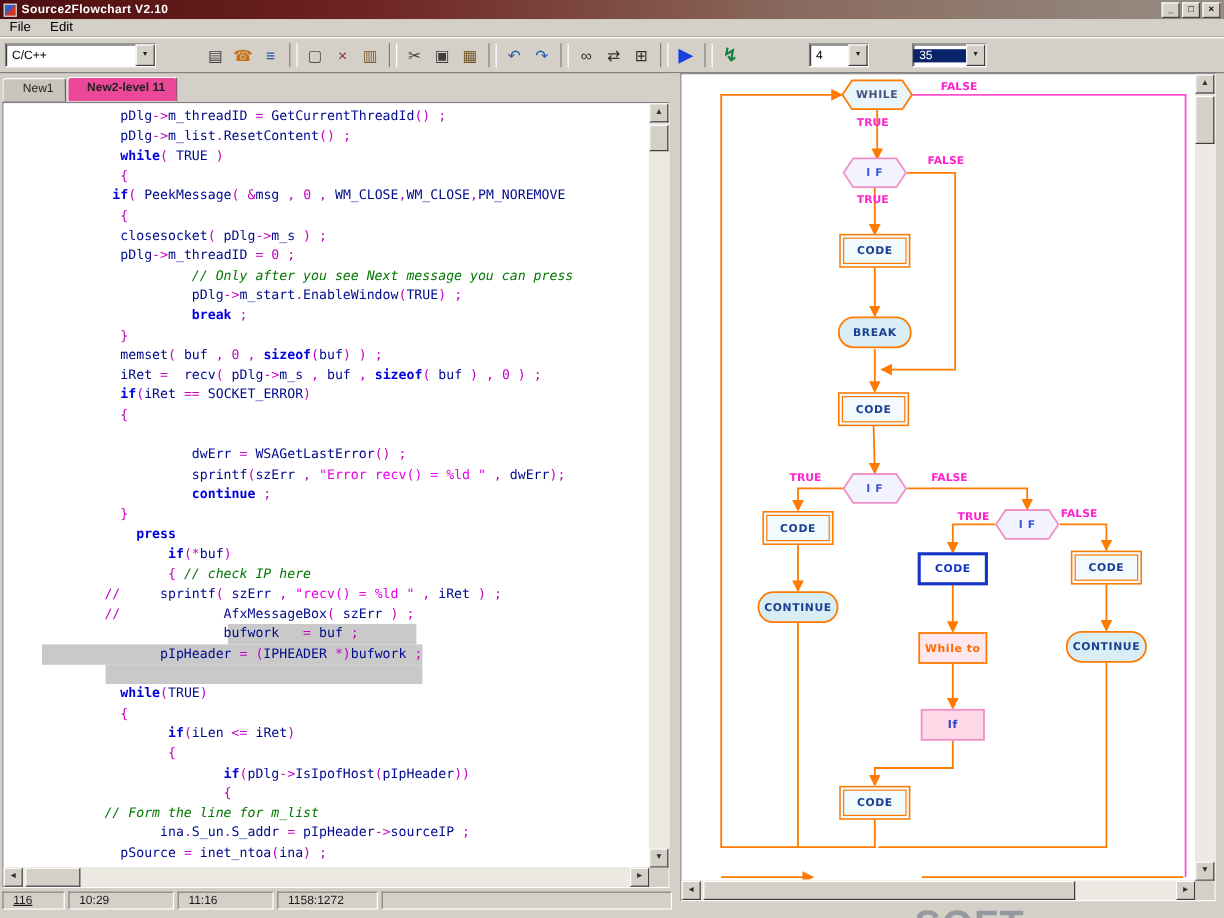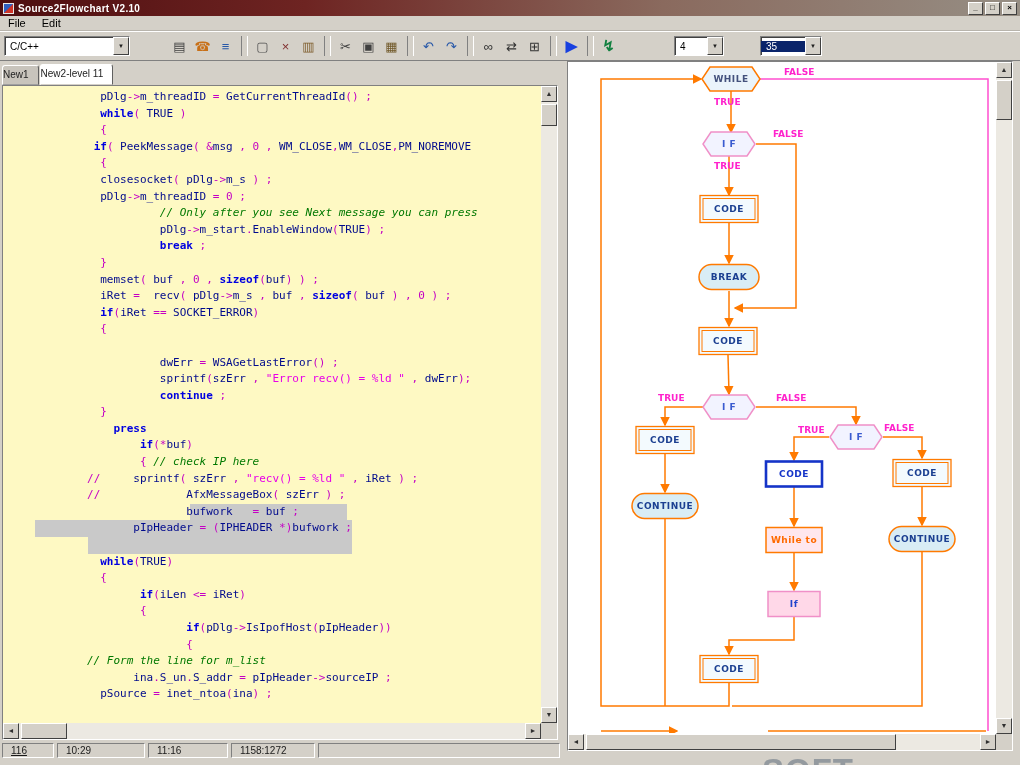--- a/index.html
+++ b/index.html
@@ -38,28 +38,28 @@
   .combo.level { width:50px; margin-left:30px; }
   .combo.size { width:62px; margin-left:12px; }
   .tb-icons { display:flex; align-items:center; margin-left:14px; }
   .tb-btn { width:23px; height:22px; display:inline-flex; align-items:center; justify-content:center;
     font-size:13px; border:1px solid transparent; }
   .tb-btn.big { font-size:15px; font-weight:bold; }
   .tb-sep { width:7px; height:20px; border-left:1px solid #808080; border-right:1px solid #fff; margin:0 3px 0 4px; }
 
   
   .tab-bar { position:absolute; left:2px; top:63px; height:22px; display:flex; align-items:flex-end; z-index:3; }
-  .tab { font-size:10px; padding:3px 9px 4px 0; background:#c8c4bc; color:#222;
+  .tab { font-size:10px; padding:3px 9px 4px 16px; background:#c8c4bc; color:#222;
     border:1px solid; border-color:#fff #606060 #a0a0a0 #fff; border-radius:3px 3px 0 0; margin-right:1px; }
-  .tab.active { background:#ffffff; border-bottom-color:#d4d0c8; padding-bottom:5px; font-weight:normal; }
+  .tab.active { background:#ec4899; border-bottom-color:#d4d0c8; padding-bottom:5px; font-weight:bold; }
 
   
   .editor-frame { position:absolute; left:2px; top:85px; width:556px; height:655px;
     border:1px solid; border-color:#808080 #fff #fff #808080; background:#d4d0c8; }
-  .code-view { position:absolute; left:0; top:0; width:538px; height:637px; background:#fef9c3; overflow:hidden;text-decoration:underline; }
+  .code-view { position:absolute; left:0; top:0; width:538px; height:637px; background:#ffffff; overflow:hidden;text-decoration:underline; }
   .code-area { position:absolute; left:0; top:3px; width:100%; }
   .code-line { position:relative; height:16.6px; line-height:16.6px; white-space:pre;
     font-family:"DejaVu Sans Mono", monospace; font-size:11px; color:var(--tk-base,#000a8c); padding-left:84px; }
   .sel-block { position:absolute; top:0; height:100%; background:var(--tk-sel,#c9c9c9); }
   .code-text { position:relative; }
   .tk-k { color:var(--tk-k,#0000e0); font-weight:bold; }
   .tk-c { color:var(--tk-c,#007800); font-style:italic; }
   .tk-s { color:var(--tk-s,#e800e8); }
   .tk-o { color:var(--tk-o,#c400c4); }
 
@@ -158,20 +158,21 @@
 
   <div class="tab-bar">
       <span class="tab">New1</span>
       <span class="tab active">New2-level 11</span>
     </div>
 
   <div class="editor-frame">
     <div class="code-view">
       <div class="code-area">
           <div class="code-line"><span class="code-text">  pDlg<span class="tk-o">-</span><span class="tk-o">&gt;</span>m_threadID <span class="tk-o">=</span> GetCurrentThreadId<span class="tk-o">(</span><span class="tk-o">)</span> <span class="tk-o">;</span></span></div>
+          <div class="code-line"><span class="code-text">  pDlg<span class="tk-o">-</span><span class="tk-o">&gt;</span>m_list<span class="tk-o">.</span>ResetContent<span class="tk-o">(</span><span class="tk-o">)</span> <span class="tk-o">;</span></span></div>
           <div class="code-line"><span class="code-text">  <span class="tk-k">while</span><span class="tk-o">(</span> TRUE <span class="tk-o">)</span></span></div>
           <div class="code-line"><span class="code-text">  <span class="tk-o">{</span></span></div>
           <div class="code-line"><span class="code-text"> <span class="tk-k">if</span><span class="tk-o">(</span> PeekMessage<span class="tk-o">(</span> <span class="tk-o">&amp;</span>msg <span class="tk-o">,</span> <span class="tk-o">0</span> <span class="tk-o">,</span> WM_CLOSE<span class="tk-o">,</span>WM_CLOSE<span class="tk-o">,</span>PM_NOREMOVE</span></div>
           <div class="code-line"><span class="code-text">  <span class="tk-o">{</span></span></div>
           <div class="code-line"><span class="code-text">  closesocket<span class="tk-o">(</span> pDlg<span class="tk-o">-</span><span class="tk-o">&gt;</span>m_s <span class="tk-o">)</span> <span class="tk-o">;</span></span></div>
           <div class="code-line"><span class="code-text">  pDlg<span class="tk-o">-</span><span class="tk-o">&gt;</span>m_threadID <span class="tk-o">=</span> <span class="tk-o">0</span> <span class="tk-o">;</span></span></div>
           <div class="code-line"><span class="code-text">           <span class="tk-c">// Only after you see Next message you can press</span></span></div>
           <div class="code-line"><span class="code-text">           pDlg<span class="tk-o">-</span><span class="tk-o">&gt;</span>m_start<span class="tk-o">.</span>EnableWindow<span class="tk-o">(</span>TRUE<span class="tk-o">)</span> <span class="tk-o">;</span></span></div>
           <div class="code-line"><span class="code-text">           <span class="tk-k">break</span> <span class="tk-o">;</span></span></div>
           <div class="code-line"><span class="code-text">  <span class="tk-o">}</span></span></div>

